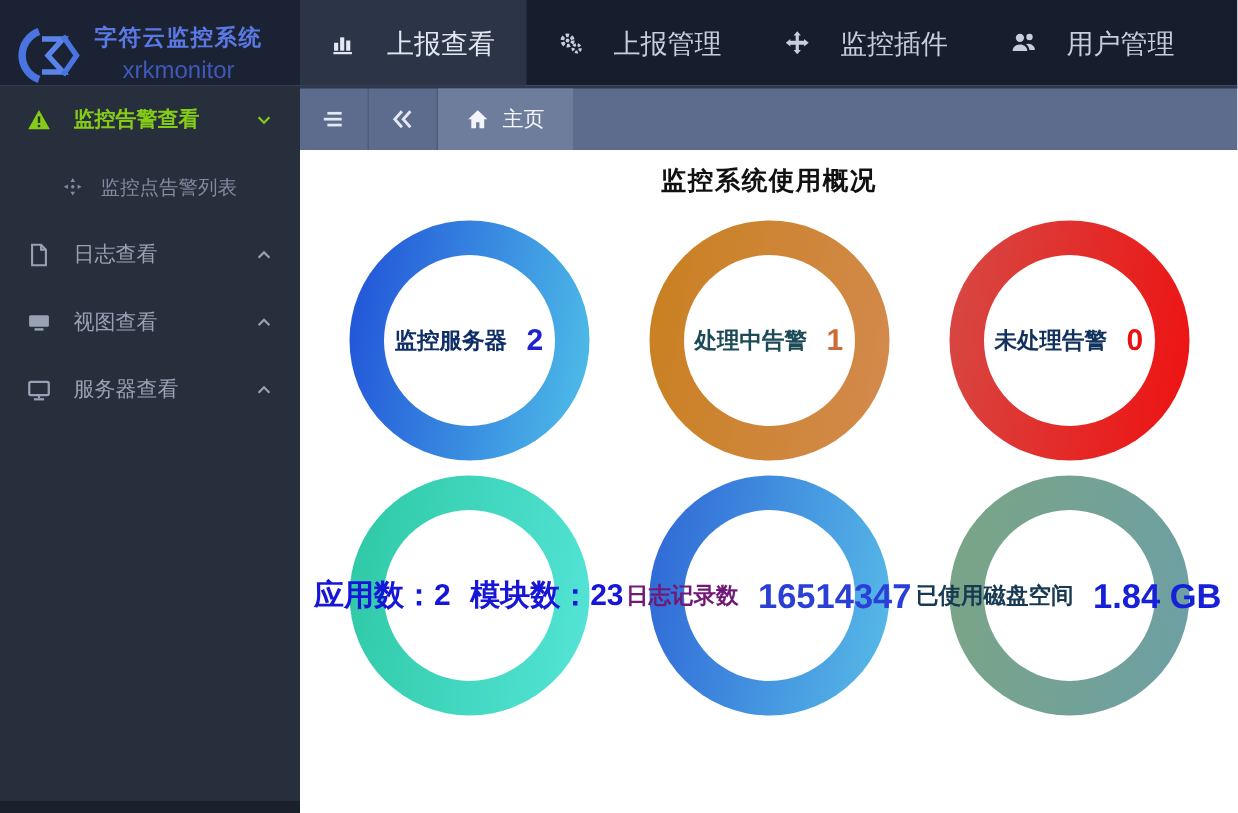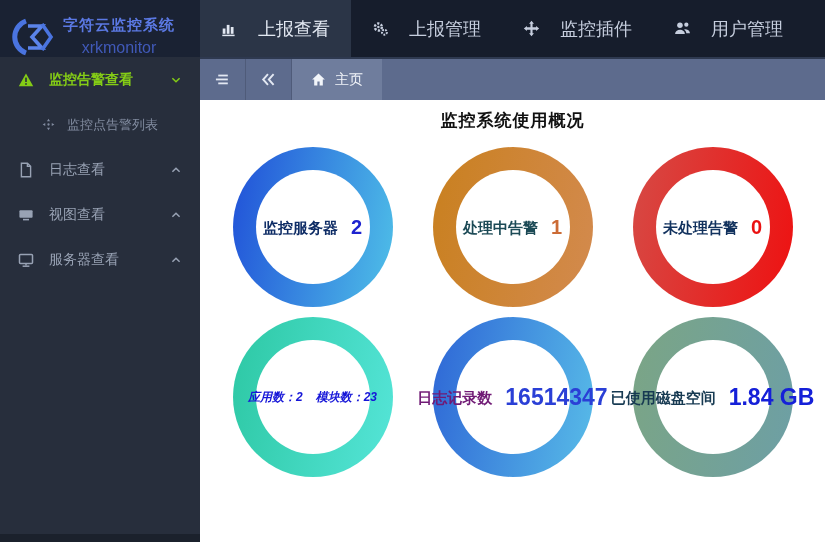--- a/index.html
+++ b/index.html
@@ -55,21 +55,21 @@
   .rings { display:grid; grid-template-columns:repeat(3,160px);
            gap:10px 40px; justify-content:center; margin-top:15px; }
   .ring { width:160px; height:160px; border-radius:50%; position:relative; }
   .ring-inner { position:absolute; inset:23px; background:#fff; border-radius:50%;
                 display:flex; flex-direction:row; align-items:center;
                 justify-content:center; gap:13px; text-align:center; }
   .ring-line { line-height:1; white-space:nowrap; }
   .ring-line.label   { font-size:15px; font-weight:700; }
   .ring-line.value   { font-size:20px; font-weight:700; }
   .ring-line.value-lg{ font-size:23px; font-weight:700; }
-  .ring-line.value-sm{ font-size:12px; font-weight:700;font-style:italic; }
+  .ring-line.value-sm{ font-size:20px; font-weight:700; }
 </style>
 </head>
 <body>
 
 <header class="navbar">
   <div class="logo">
     <span class="logo-mark">
       <svg viewBox="0 0 40 40" fill="none">
         <path d="M13 4 A17 17 0 0 0 13 36" stroke="#4a74e0" stroke-width="5"></path>
         <path d="M15 9 h14 l-10 11 10 11 h-14" stroke="#5b84ea" stroke-width="3.6"></path>

